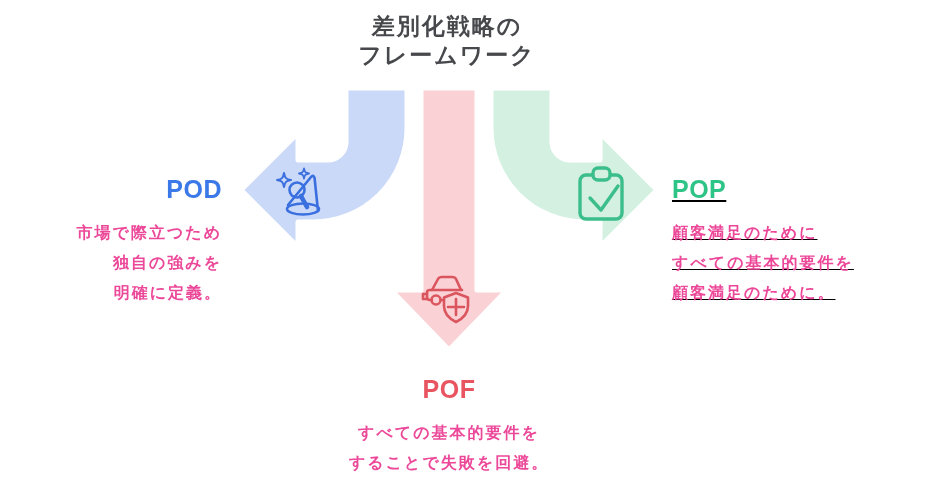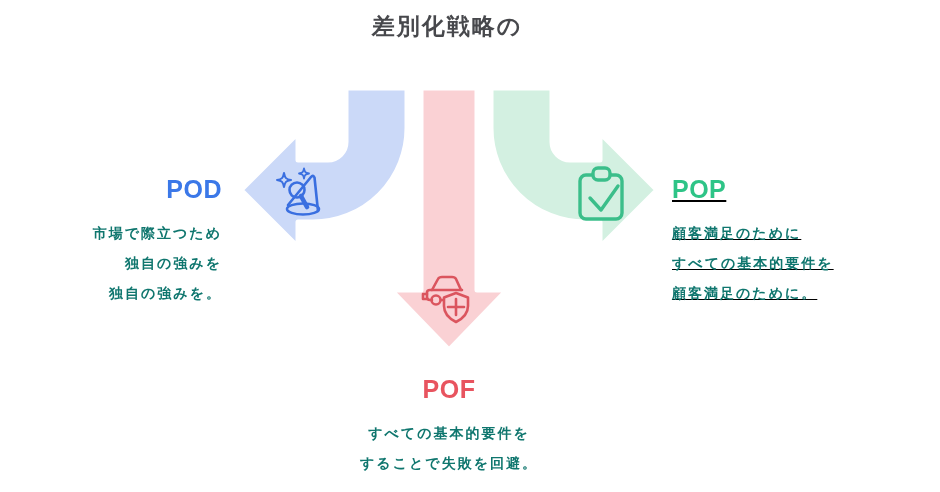--- a/index.html
+++ b/index.html
@@ -13,21 +13,21 @@
   .txt{position:absolute;}
   .title{
     left:447px;top:12px;transform:translateX(-50%);
     text-align:center;font-size:23px;font-weight:700;line-height:29px;
     letter-spacing:2px;color:#47484C;white-space:nowrap;
   }
   .label{
     font-size:25px;font-weight:700;line-height:34px;letter-spacing:.5px;
     margin:0 0 12px 0;
   }
-  .desc{font-size:14px;font-weight:700;line-height:30px;letter-spacing:2px;color:#0f766e;white-space:nowrap;}
+  .desc{font-size:16px;font-weight:700;line-height:30px;letter-spacing:2px;color:#ec4899;white-space:nowrap;}
   .block-pod{right:718px;top:172px;text-align:right;}
   .block-pop{left:672px;top:172px;text-align:left;text-decoration:underline;}
   .block-pof{left:449px;top:372px;transform:translateX(-50%);text-align:center;}
   .pod-label{color:#3B78E8;}
   .pop-label{color:#2EC487;}
   .pof-label{color:#E8545F;}
 </style>
 </head>
 <body>
 
@@ -63,28 +63,29 @@
       <path d="M441,300 L446,300"></path>
       <circle cx="436" cy="300" r="4.5"></circle>
       <path d="M456,293 L468,297.5 L468,306 Q468,316 456,322 Q444,316 444,306 L444,297.5 Z" fill="#FAD1D4"></path>
       <path d="M456,299 L456,315"></path>
       <path d="M448,307 L464,307"></path>
     </g>
   </svg>
 
   <div class="txt title">
     <div>差別化戦略の</div>
+    <div>フレームワーク</div>
   </div>
 
   <div class="txt block-pod">
     <div class="label pod-label">POD</div>
     <div class="desc">
       <div>市場で際立つため</div>
       <div>独自の強みを</div>
-      <div>独自の強みを。</div>
+      <div>明確に定義。</div>
     </div>
   </div>
 
   <div class="txt block-pop">
     <div class="label pop-label">POP</div>
     <div class="desc">
       <div>顧客満足のために</div>
       <div>すべての基本的要件を</div>
       <div>顧客満足のために。</div>
     </div>

